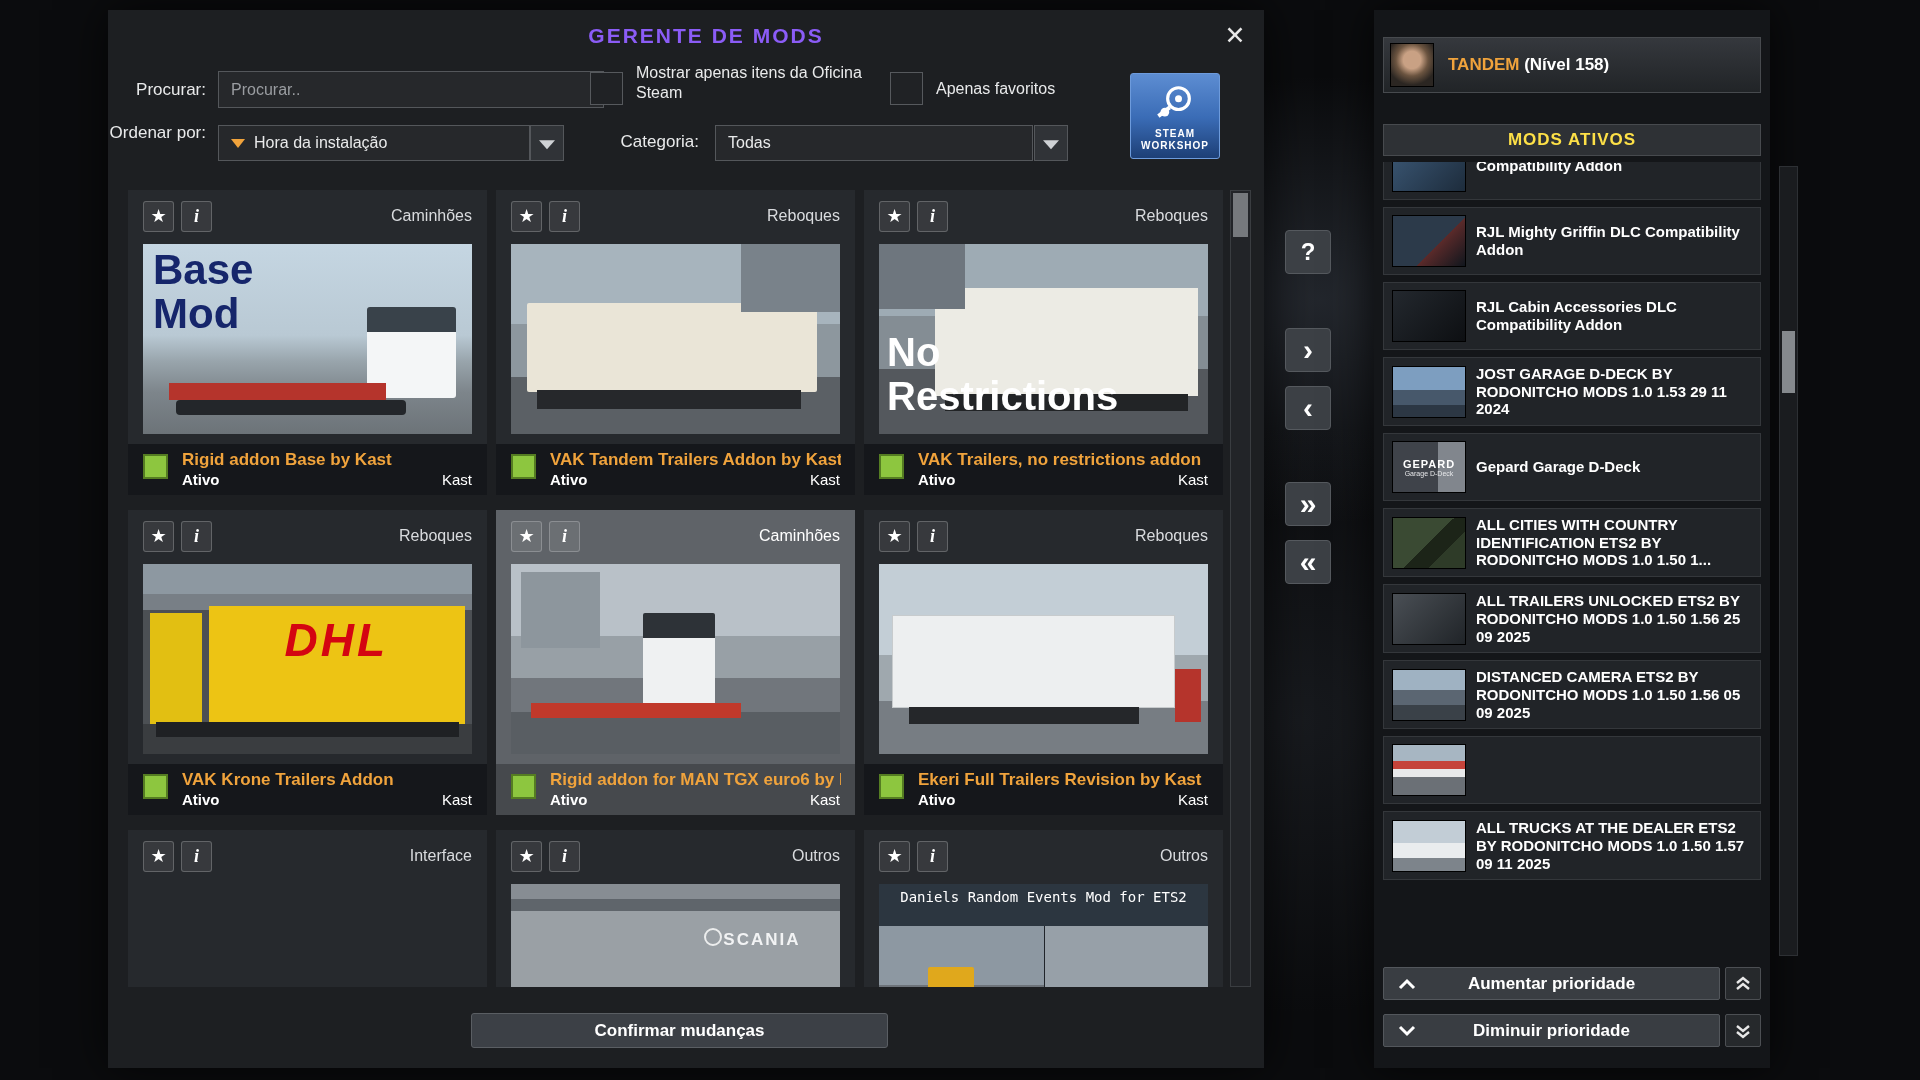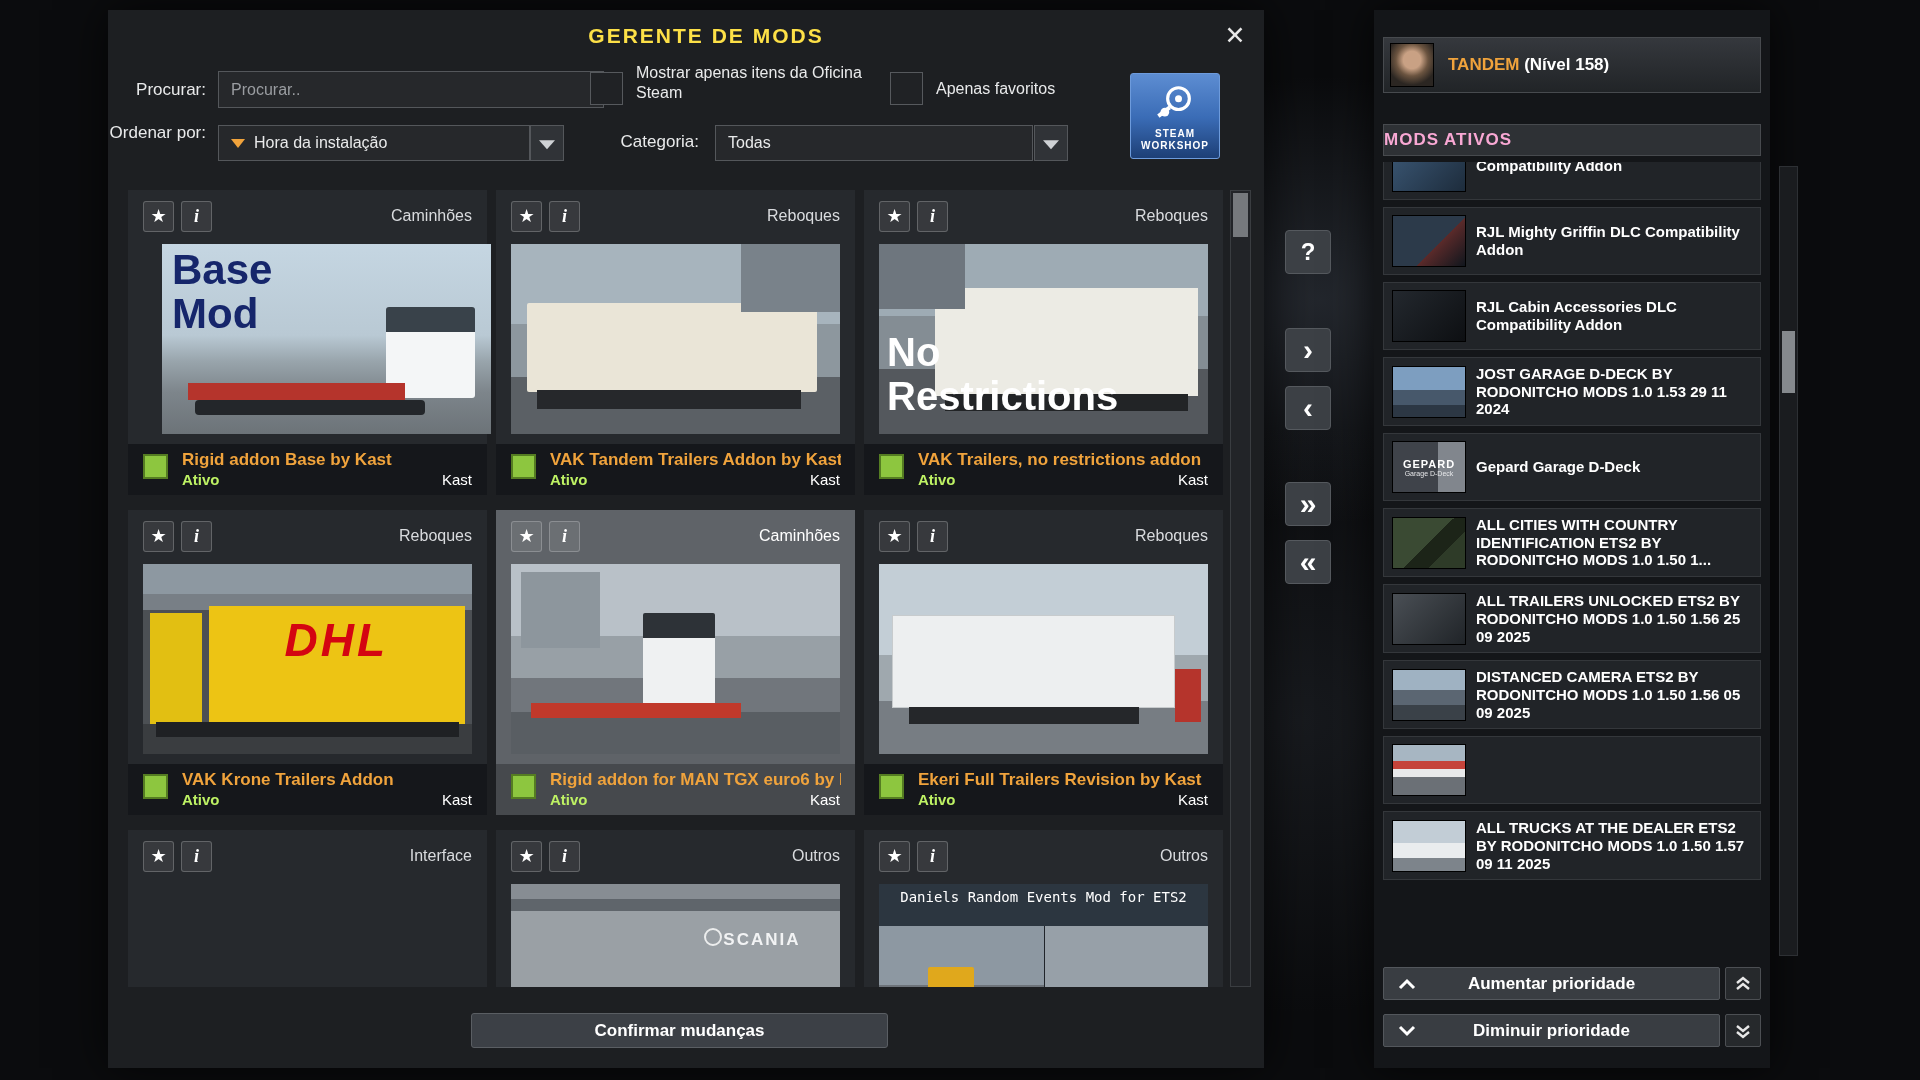--- a/index.html
+++ b/index.html
@@ -10,21 +10,21 @@
     background:
       radial-gradient(420px 320px at 1320px 300px, rgba(92,102,118,.30), transparent 70%),
       radial-gradient(520px 420px at 1300px 720px, rgba(62,68,78,.25), transparent 70%),
       radial-gradient(300px 600px at 1060px 500px, rgba(50,56,66,.25), transparent 70%),
       #0b0c0e; }
 
   
   .main-window { position:absolute; left:108px; top:10px; width:1156px; height:1058px;
     background:#1d1f22; box-shadow:0 0 46px rgba(0,0,0,.7); }
   .window-title { position:absolute; top:14px; left:0; width:100%; text-align:center;
-    color:#fde047; font-weight:bold; font-size:21px; letter-spacing:2px;padding-left:40px; }
+    color:#8b5cf6; font-weight:bold; font-size:21px; letter-spacing:2px;padding-left:40px; }
   .close-button { position:absolute; right:12px; top:8px; width:34px; height:34px;
     background:none; border:none; color:#e8e8e8; font-size:25px; cursor:pointer;
     font-family:inherit; }
 
   .filter-label { position:absolute; color:#e9eaeb; font-size:17px; }
   .lbl-search { left:0; top:70px; width:98px; text-align:right; }
   .search-input { position:absolute; left:110px; top:61px; width:386px; height:37px;
     background:#26282b; border:1px solid #54575b; color:#9a9da1; font-size:16px;
     padding:0 12px; font-family:inherit; }
   .search-input::placeholder { color:#9a9da1; }
@@ -84,26 +84,26 @@
   .card-img { position:absolute; left:15px; top:54px; width:329px; height:190px; overflow:hidden; }
   .card-img i { position:absolute; display:block; }
   .ovl { position:absolute; white-space:pre-line; }
   .card-foot { position:absolute; left:0; right:0; top:254px; bottom:0;
     background:rgba(8,10,12,.55); }
   .card.selected .card-foot { background:rgba(12,14,16,.30); }
   .ind { position:absolute; left:15px; top:10px; width:25px; height:25px;
     background:#8dc63f; border:2px solid #557d22; }
   .card-title { position:absolute; left:54px; top:6px; right:14px; color:#f0a33c;
     font-weight:bold; font-size:17px; white-space:nowrap; overflow:hidden; }
-  .card-status { position:absolute; left:54px; top:27px; color:#bef264;
+  .card-status { position:absolute; left:54px; top:27px; color:#ffffff;
     font-weight:bold; font-size:15px; }
   .card-author { position:absolute; right:15px; bottom:7px; color:#fff; font-size:15px; }
 
   
-  .img-basemod .card-img { background:linear-gradient(180deg,#c5d6e2 0%,#b9c9d4 48%,#98a4ab 62%,#7d858b 78%,#6c7378 100%);margin-left:19px; }
+  .img-basemod .card-img { background:linear-gradient(180deg,#c5d6e2 0%,#b9c9d4 48%,#98a4ab 62%,#7d858b 78%,#6c7378 100%); }
   .img-basemod .s1 { right:5%; bottom:19%; width:27%; height:48%; border-radius:3px;
     background:linear-gradient(180deg,#39424a 0 28%,#f4f6f7 28%); }
   .img-basemod .s2 { left:8%; bottom:18%; width:66%; height:9%; background:#b5342c; }
   .img-basemod .s3 { left:10%; bottom:10%; width:70%; height:8%; background:#23262a; border-radius:4px; }
   .img-basemod .ovl { left:10px; top:4px; color:#16266b; font-size:42px; font-weight:bold; line-height:1.05; }
 
   .img-vaktandem .card-img { background:linear-gradient(180deg,#a7b4bd 0 42%,#8d979e 42% 70%,#5b6065 70%); }
   .img-vaktandem .s1 { left:5%; bottom:22%; width:88%; height:47%; background:#eae5d7; border-radius:2px; }
   .img-vaktandem .s2 { left:8%; bottom:13%; width:80%; height:10%; background:#26282b; }
   .img-vaktandem .s3 { right:0; top:0; width:30%; height:36%; background:#79828a; }
@@ -175,22 +175,22 @@
   .profile { position:absolute; left:9px; right:9px; top:27px; height:56px;
     background:linear-gradient(180deg,#35383d,#212427); border:1px solid #474a4e;
     display:flex; align-items:center; gap:14px; padding:0 6px; }
   .avatar { width:44px; height:44px; flex:none; border:1px solid #000;
     background:radial-gradient(circle at 50% 38%, #c9a184 0 26%, #6b5440 48%, #2b2622 75%); }
   .profile-name { font-size:17px; }
   .profile-name b { color:#f0a33c; font-weight:bold; }
   .profile-name span { color:#fff; font-weight:bold; }
 
   .mods-header { position:absolute; left:9px; right:9px; top:114px; height:32px;
-    background:#2e3135; border:1px solid #474a4e; color:#f9a8d4; font-weight:bold;
-    font-size:17px; letter-spacing:1px; text-align:left; line-height:30px; }
+    background:#2e3135; border:1px solid #474a4e; color:#fde047; font-weight:bold;
+    font-size:17px; letter-spacing:1px; text-align:center; line-height:30px; }
 
   .mods-list { position:absolute; left:9px; right:9px; top:152px; height:800px; overflow:hidden; }
   .mod-item { display:flex; align-items:center; gap:10px; min-height:68px; padding:7px 8px;
     background:#212428; border:1px solid #34373b; margin-bottom:7px; cursor:pointer; }
   .mod-item.partial { margin-top:-30px; }
   .mthumb { width:74px; height:52px; flex:none; border:1px solid #000; position:relative;
     display:flex; flex-direction:column; align-items:center; justify-content:center; }
   .mtitle { color:#fff; font-weight:bold; font-size:15px; line-height:1.18; }
 
   .th-truckblue { background:linear-gradient(135deg,#3d5a78,#1d2c3c); }

